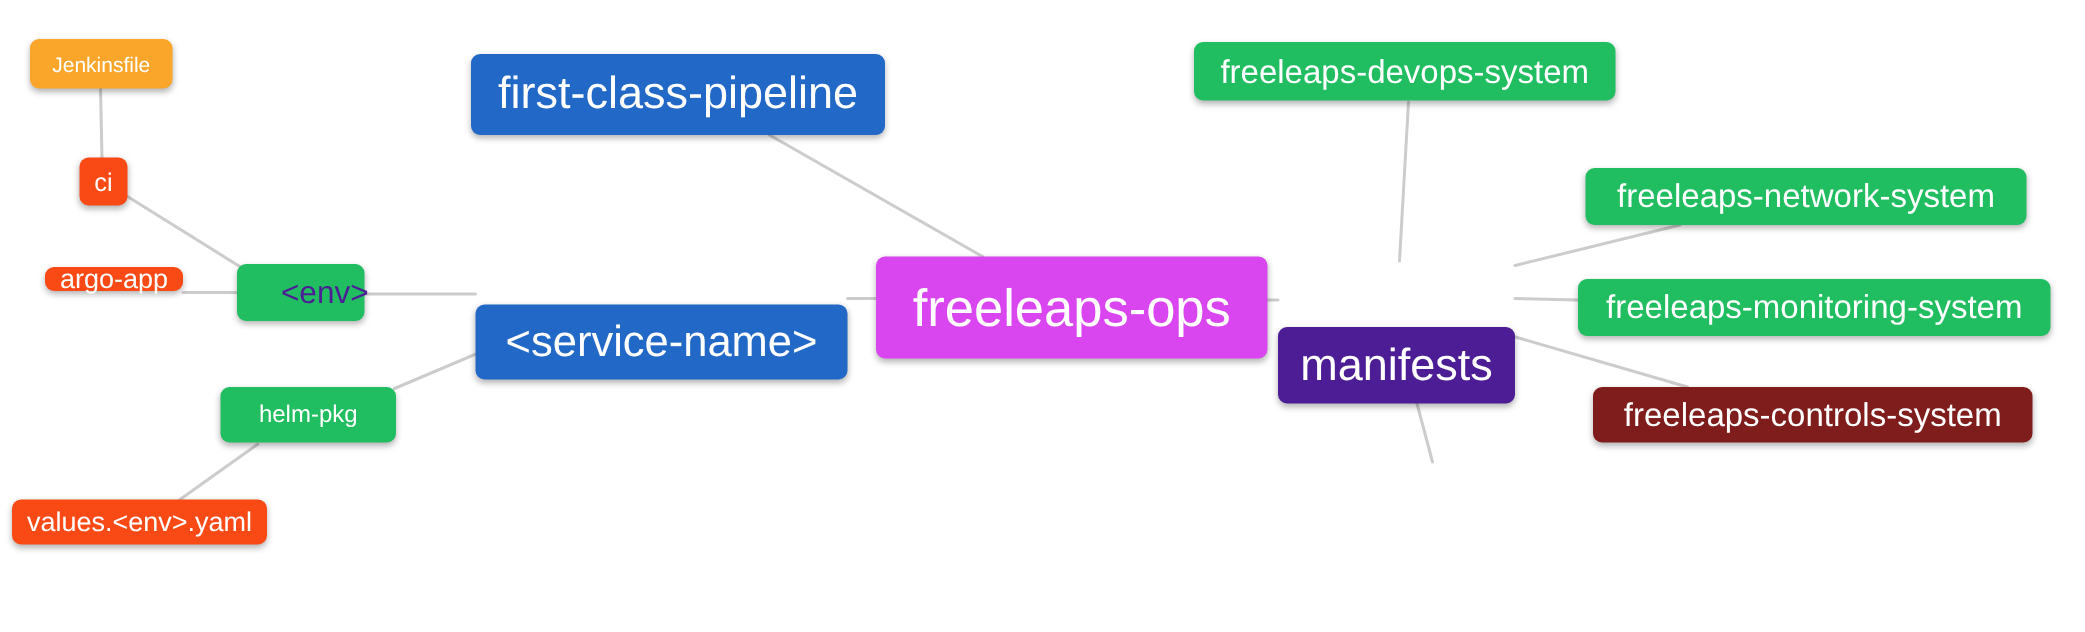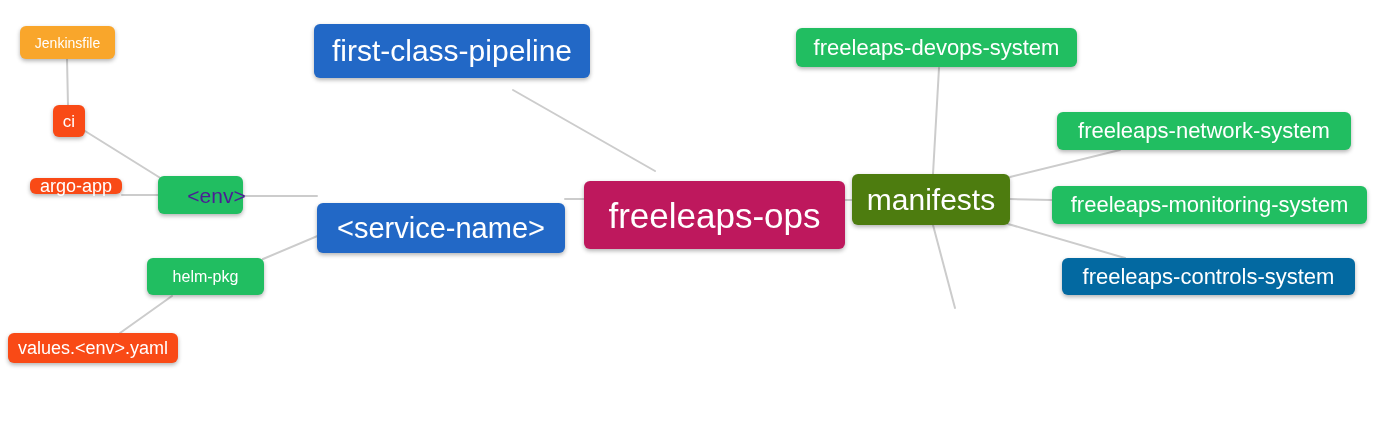--- a/index.html
+++ b/index.html
@@ -47,21 +47,21 @@
   .t-red    { background: #f94a16; }
   .t-dark   { background: #3b3735; }
 
   
   #n-jenkinsfile        { left:20px;   top:26px;  width:95px;  height:33px; font-size:14px; }
   #n-ci                 { left:53px;   top:105px; width:32px;  height:32px; font-size:17px; }
   #n-argo-app           { left:30px;   top:178px; width:92px;  height:16px; font-size:18px; }
   #n-env                { left:158px;  top:176px; width:85px;  height:38px; font-size:21px; }
   #n-helm-pkg           { left:147px;  top:258px; width:117px; height:37px; font-size:16px; }
   #n-values-env-yaml    { left:8px;    top:333px; width:170px; height:30px; font-size:18px; }
-  #n-first-class-pipeline { left:314px; top:24px; width:276px; height:54px; font-size:30px; }
+  #n-first-class-pipeline { left:314px; top:36px; width:276px; height:54px; font-size:30px; }
   #n-service-name       { left:317px;  top:171px; width:248px; height:50px; font-size:29px;margin-top:32px; }
   #n-freeleaps-ops      { left:584px;  top:171px; width:261px; height:68px; font-size:35px; }
   #n-manifests          { left:852px;  top:174px; width:158px; height:51px; font-size:30px; }
   #n-devops-system      { left:796px;  top:28px;  width:281px; height:39px; font-size:22px; }
   #n-network-system     { left:1057px; top:112px; width:294px; height:38px; font-size:22px; }
   #n-monitoring-system  { left:1052px; top:186px; width:315px; height:38px; font-size:22px; }
   #n-controls-system    { left:1062px; top:258px; width:293px; height:37px; font-size:22px; }
   #n-storage-system     { left:815px;  top:308px; width:290px; height:39px; font-size:22px; }
 </style>
 </head>
@@ -87,20 +87,20 @@
   </svg>
 
   <div class="node t-orange" id="n-jenkinsfile" style="background: rgb(249, 166, 43); color: rgb(255, 255, 255);">Jenkinsfile</div>
   <div class="node t-red" id="n-ci" style="background: rgb(249, 74, 22); color: rgb(255, 255, 255);">ci</div>
   <div class="node t-red" id="n-argo-app" style="background: rgb(249, 74, 22); color: rgb(255, 255, 255);">argo-app</div>
   <div class="node t-green" id="n-env" style="background: rgb(33, 190, 97); color: #4c1d95; padding-left: 32px;">&lt;env&gt;</div>
   <div class="node t-green" id="n-helm-pkg" style="background: rgb(33, 190, 97); color: rgb(255, 255, 255);">helm-pkg</div>
   <div class="node t-red" id="n-values-env-yaml" style="background: rgb(249, 74, 22); color: rgb(255, 255, 255);">values.&lt;env&gt;.yaml</div>
   <div class="node t-blue" id="n-first-class-pipeline" style="background: rgb(34, 104, 198); color: rgb(255, 255, 255);">first-class-pipeline</div>
   <div class="node t-blue" id="n-service-name" style="background: rgb(34, 104, 198); color: rgb(255, 255, 255);">&lt;service-name&gt;</div>
-  <div class="node t-dark" id="n-freeleaps-ops" style="background: #be185d; color: rgb(255, 255, 255); margin-top: 10px;">freeleaps-ops</div>
-  <div class="node t-blue" id="n-manifests" style="background: #4d7c0f; color: rgb(255, 255, 255);">manifests</div>
+  <div class="node t-dark" id="n-freeleaps-ops" style="background: #d946ef; color: rgb(255, 255, 255);">freeleaps-ops</div>
+  <div class="node t-blue" id="n-manifests" style="background: #4c1d95; color: rgb(255, 255, 255); margin-top: 44px;">manifests</div>
   <div class="node t-green" id="n-devops-system" style="background: rgb(33, 190, 97); color: rgb(255, 255, 255);">freeleaps-devops-system</div>
   <div class="node t-green" id="n-network-system" style="background: rgb(33, 190, 97); color: rgb(255, 255, 255);">freeleaps-network-system</div>
   <div class="node t-green" id="n-monitoring-system" style="background: rgb(33, 190, 97); color: rgb(255, 255, 255);">freeleaps-monitoring-system</div>
-  <div class="node t-green" id="n-controls-system" style="background: #0369a1; color: rgb(255, 255, 255);">freeleaps-controls-system</div>
+  <div class="node t-green" id="n-controls-system" style="background: #7f1d1d; color: rgb(255, 255, 255);">freeleaps-controls-system</div>
 
 </div>
 
 </body></html>

